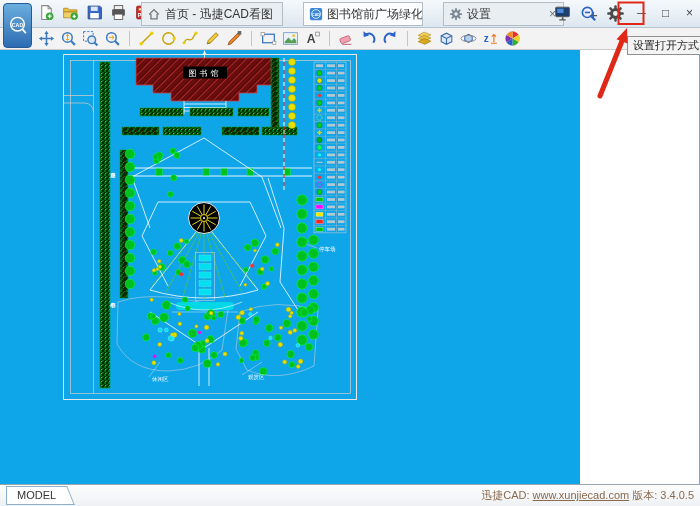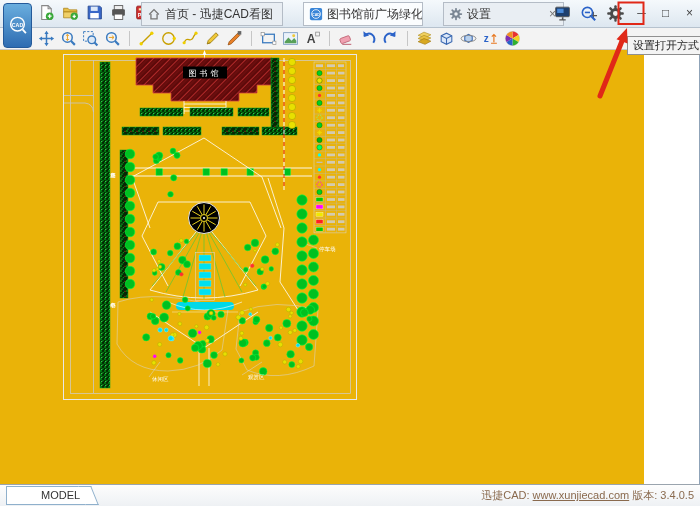--- a/index.html
+++ b/index.html
@@ -19,27 +19,27 @@
   .newtab{align-self:center;font-size:15px;color:#555;padding:0 5px;line-height:15px;}
   .tright{position:absolute;right:3px;top:0;height:26px;display:flex;align-items:center;gap:9px;}
   .tri{width:17px;height:17px;}
   .gearbox{width:19px;height:19px;}
   .wbtn{font-size:12px;color:#444;width:15px;text-align:center;line-height:14px;}
   
   .toolbar{position:absolute;top:27px;left:0;right:0;height:23px;background:#f3f3f3;border-bottom:1px solid #cacaca;display:flex;align-items:center;padding-left:38px;gap:5px;box-sizing:border-box;z-index:4;}
   .ti{width:17px;height:17px;display:inline-block;}
   .sep{width:1px;height:15px;background:#c6c6c6;margin:0 3px;}
   
-  .canvas{position:absolute;top:50px;left:0;width:644px;height:434px;background:#eab308;}
+  .canvas{position:absolute;top:50px;left:0;width:580px;height:434px;background:#0ea5e9;}
   .canvas svg.cad{position:absolute;left:0;top:0;}
   
   .statusbar{position:absolute;bottom:0;left:0;right:0;height:22px;background:linear-gradient(#fdfdfd,#eef1f4);border-top:1px solid #9aa4ae;font-size:11px;box-sizing:border-box;}
   .model{position:absolute;left:6px;top:1px;height:17px;line-height:17px;padding:0 8px 0 10px;background:#fff;border:1px solid #8fb0cc;color:#333;font-size:11px;}
   .model::after{content:"";position:absolute;top:-1px;right:-7px;width:12px;height:17px;background:#fff;border:1px solid #8fb0cc;border-left:none;transform:skewX(22deg);}
-  .model span{position:relative;z-index:2;margin-left:24px;}
+  .model span{position:relative;z-index:2;}
   .sright{position:absolute;right:6px;top:3px;color:#8a6a4e;}
   .sright .link{text-decoration:underline;}
   
   .tooltip{position:absolute;left:627px;top:36px;z-index:40;background:#f4f4f4;border:1px solid #909090;padding:1px 5px;font-size:11px;color:#222;white-space:nowrap;}
   .overlay{position:absolute;left:0;top:0;z-index:50;pointer-events:none;}
 </style>
 </head>
 <body>
 
 <div class="app">

